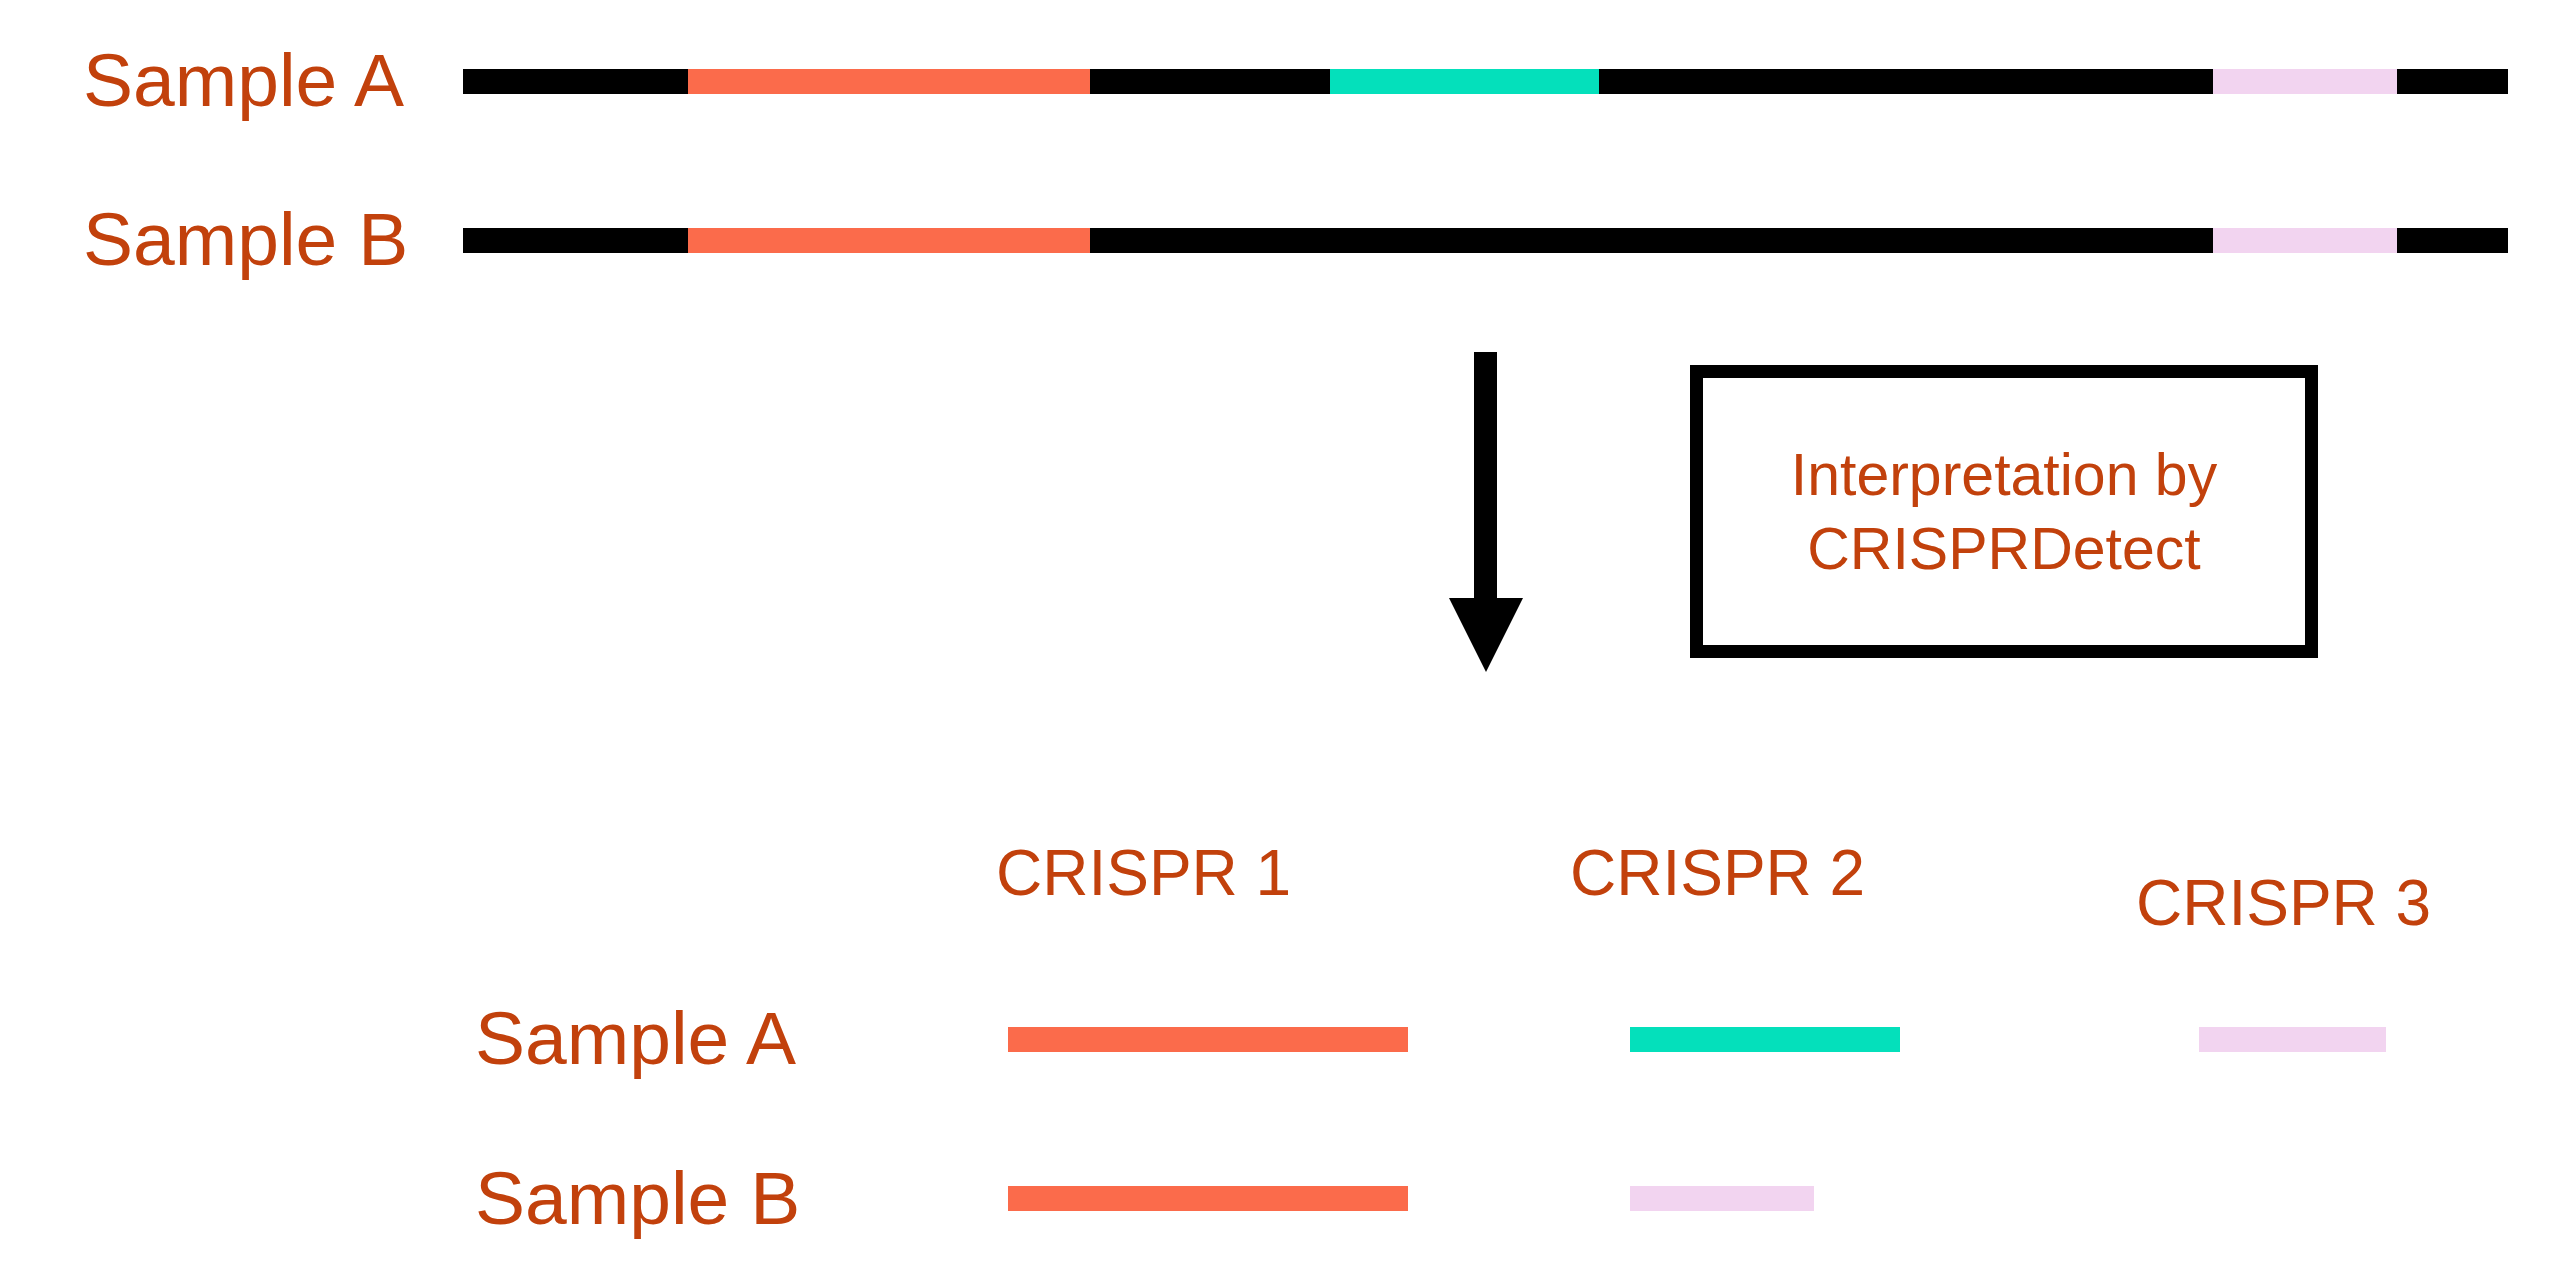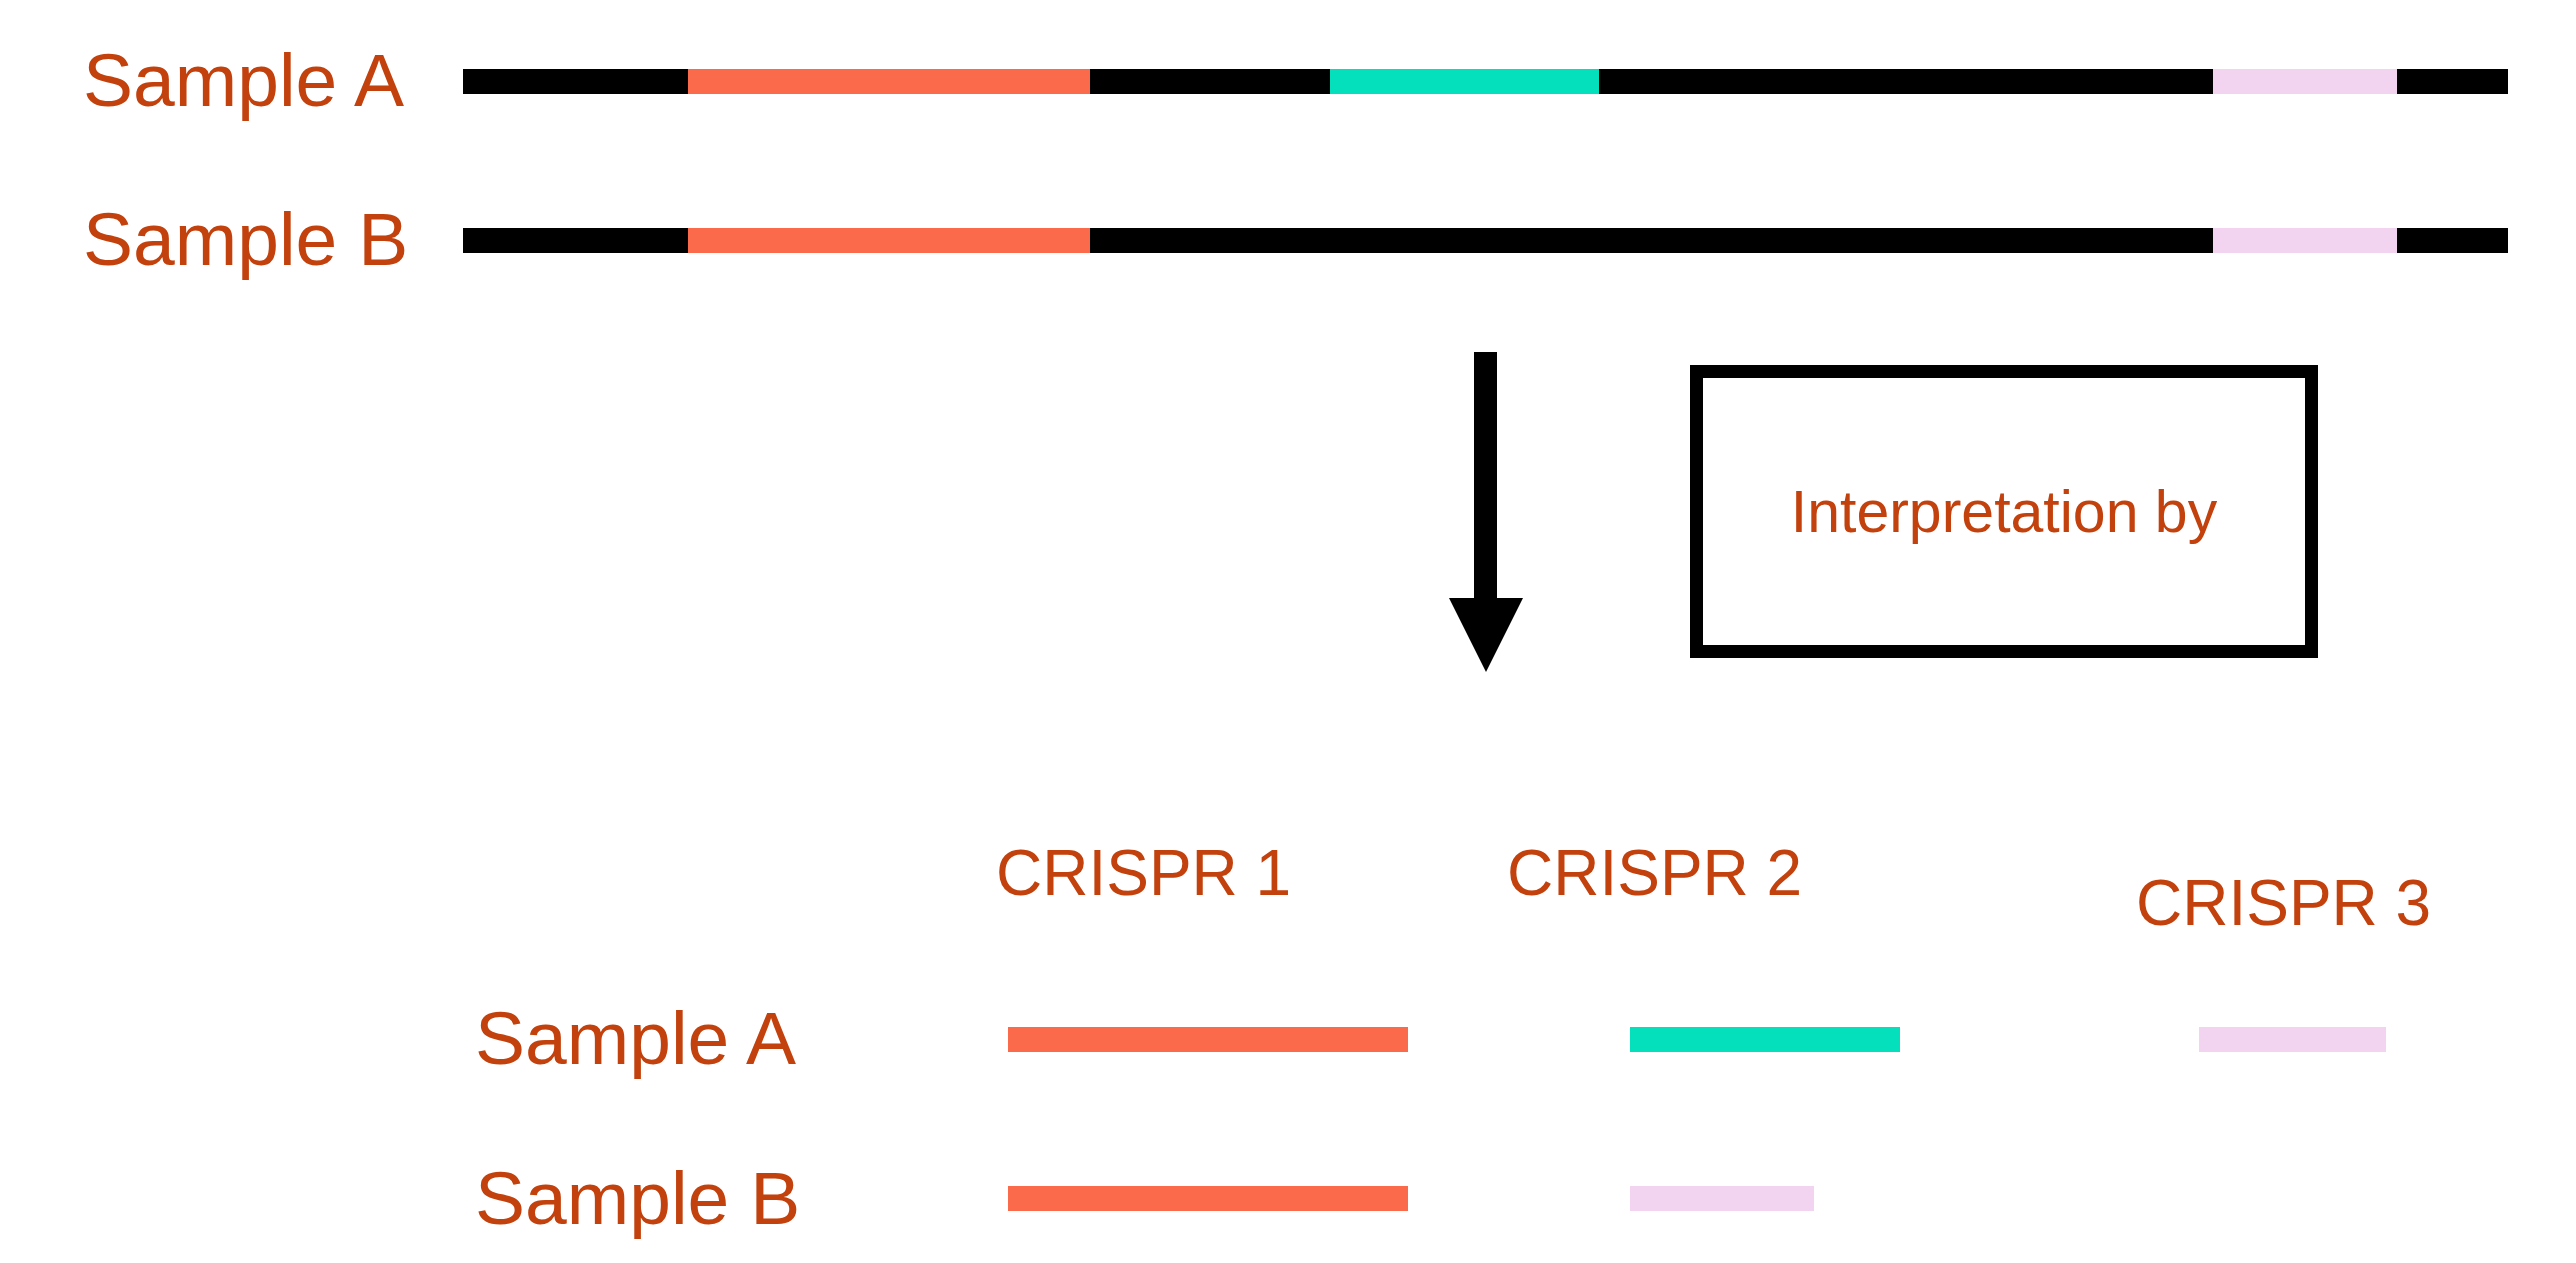--- a/index.html
+++ b/index.html
@@ -73,21 +73,21 @@
   
   .col-header {
     position: absolute;
     top: 836px;
     width: 405px;
     font-size: 64px;
     line-height: 75px;
     white-space: nowrap;
   }
   .header-1 { left: 996px; }
-  .header-2 { left: 1507px; }
+  .header-2 { left: 1570px; }
   .header-3 { left: 2136px; margin-top: 30px; }
 
   .label-bottom-a { left: 475px; top: 1001px; }
   .label-bottom-b { left: 475px; top: 1161px; }
 
   .result-row {
     position: absolute;
     left: 0;
     width: 2576px;
     height: 25px;
@@ -119,20 +119,21 @@
       <span class="seg" style="background: rgb(0, 0, 0); width: 1123px;"></span>
       <span class="seg" style="background: rgb(242, 212, 240); width: 184px;"></span>
       <span class="seg" style="background: rgb(0, 0, 0); width: 111px;"></span>
     </div>
 
   <div class="arrow-shaft"></div>
   <div class="arrow-head"></div>
 
   <div class="interp-box">
     <div>Interpretation by</div>
+    <div>CRISPRDetect</div>
   </div>
 
   <div class="col-header header-1">CRISPR 1</div>
   <div class="col-header header-2">CRISPR 2</div>
   <div class="col-header header-3">CRISPR 3</div>
 
   <div class="label label-bottom-a">Sample A</div>
   <div class="result-row row-a">
       <span class="seg" style="background: rgb(251, 107, 75); width: 400px; left: 1008px;"></span>
       <span class="seg" style="background: rgb(4, 224, 187); width: 270px; left: 1630px;"></span>

